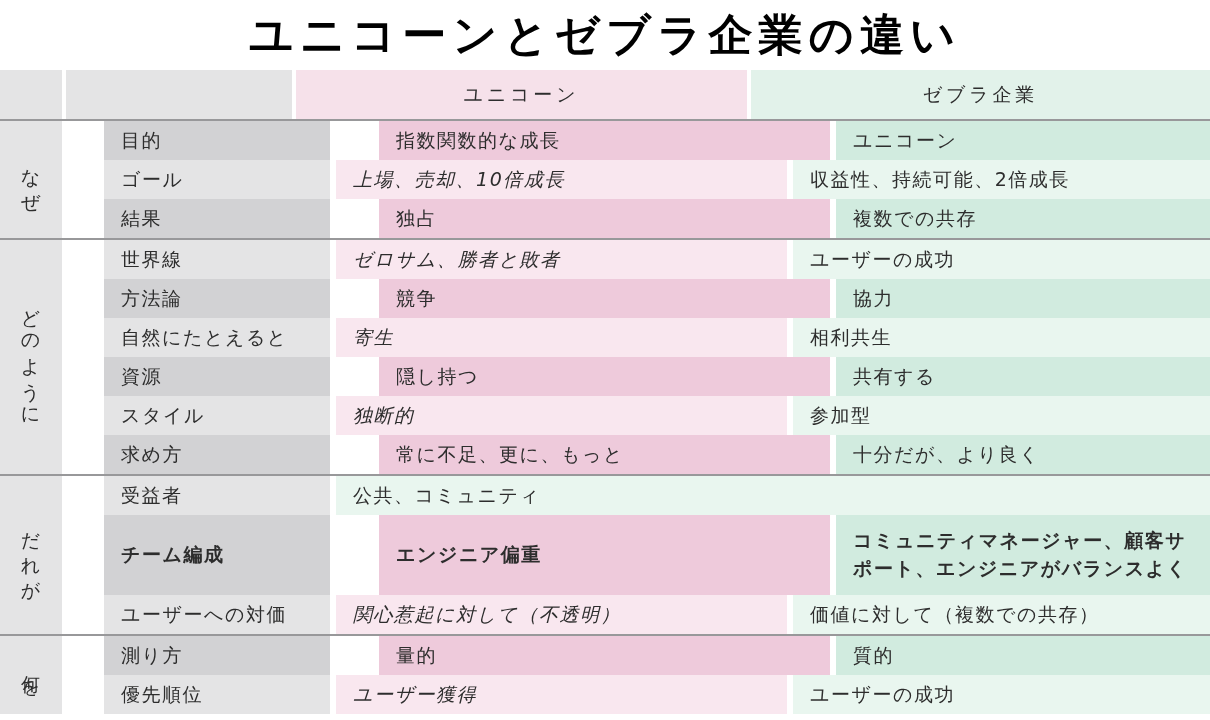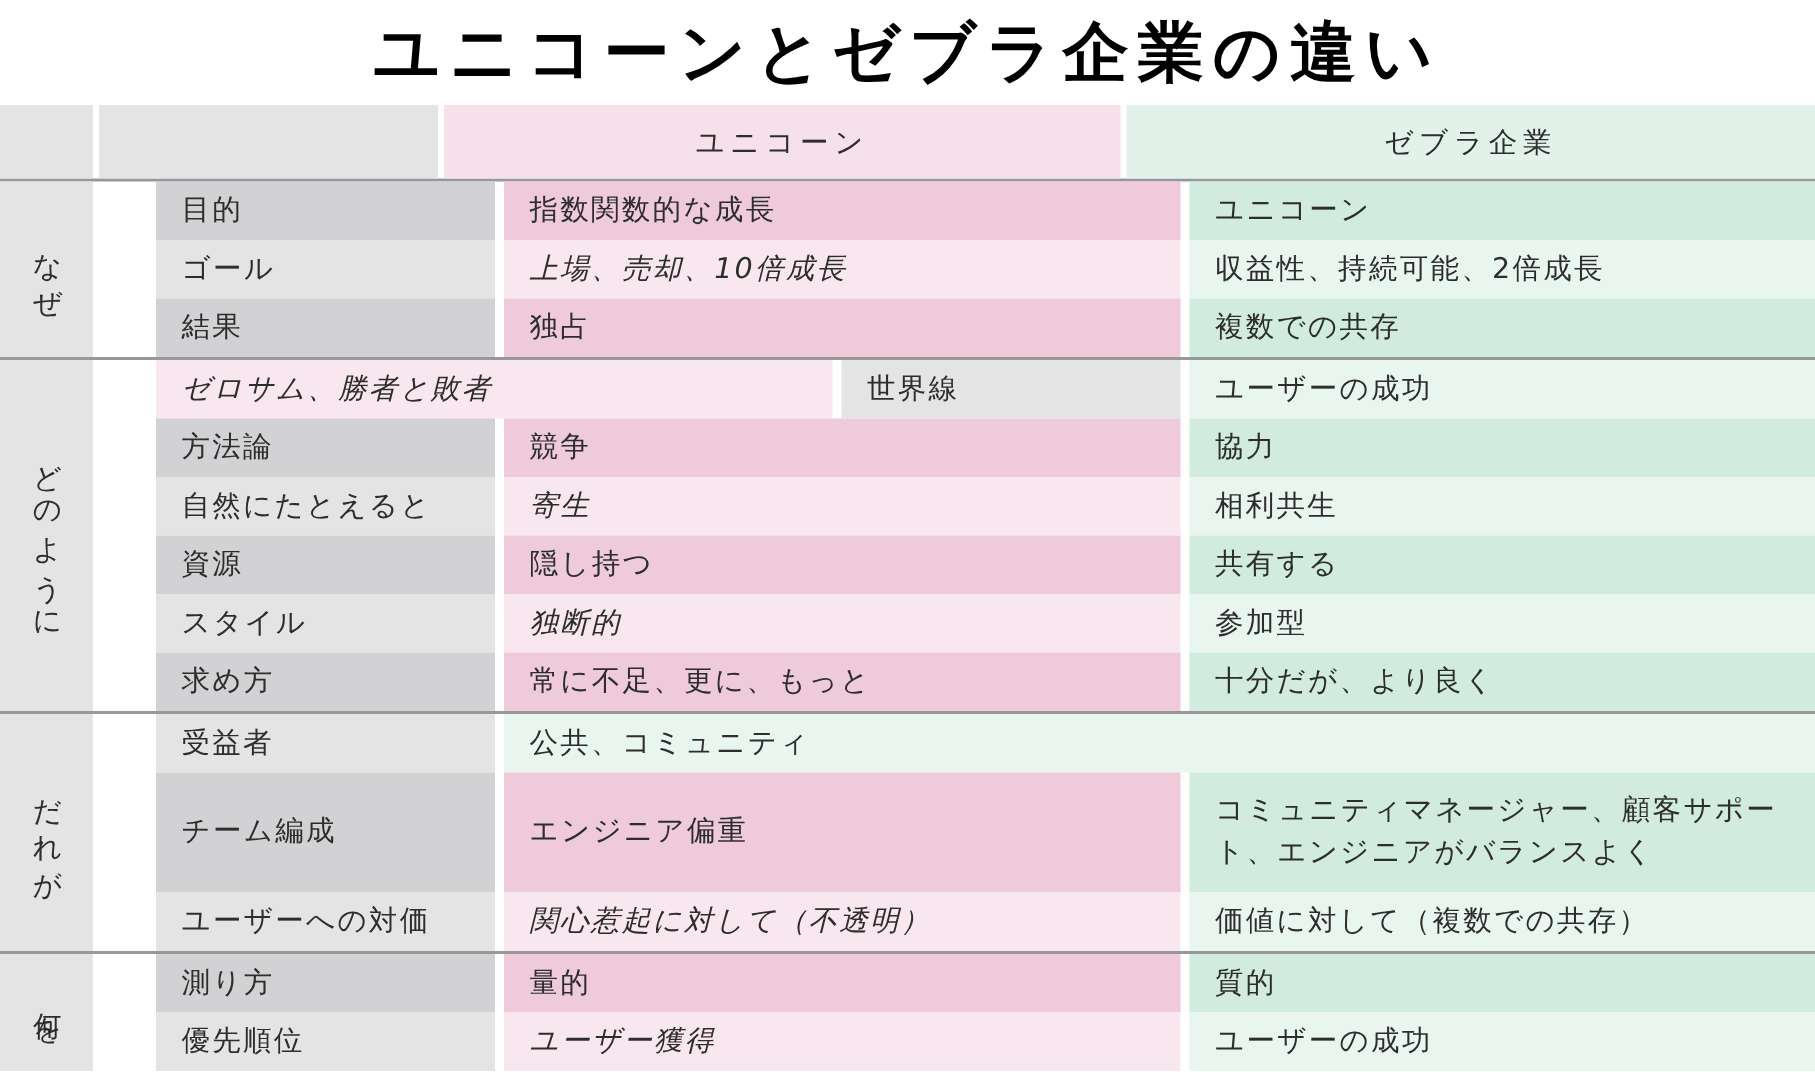--- a/index.html
+++ b/index.html
@@ -45,30 +45,30 @@
   .gcell{
     width:62px;flex:0 0 62px;background:var(--gray-light);
     display:flex;align-items:center;justify-content:center;
   }
   .gtext{
     writing-mode:vertical-rl;text-orientation:upright;
     font-size:19px;letter-spacing:0.15em;line-height:1;color:var(--body-text);
   }
   .rows{flex:1 1 auto;display:flex;flex-direction:column;padding-left:36px;}
   .row{display:flex;gap:6px;min-height:39px;}
-  .row.tall{min-height:80px;}
+  .row.tall{min-height:80px;font-weight:bold;}
   .cell{display:flex;align-items:center;
     font-size:19px;letter-spacing:0.08em;line-height:1.45;color:var(--body-text);}
   .cell.lbl{width:226px;flex:0 0 226px;padding-left:17px;}
   .cell.uni{width:451px;flex:0 0 451px;padding-left:17px;padding-right:10px;}
   .cell.zeb{flex:1 1 auto;padding-left:17px;padding-right:12px;}
 
   .row.dark  .lbl{background:var(--gray-dark);}
   .row.light .lbl{background:var(--gray-light);}
-  .row.dark  .uni{background:var(--pink-dark);}
+  .row.dark  .uni{background:var(--pink-dark);margin-left:43px;}
   .row.light .uni{background:var(--pink-light);font-style:italic;}
   .row.dark  .zeb{background:var(--mint-dark);}
   .row.light .zeb{background:var(--mint-light);}
 </style>
 </head>
 <body>
 
 <div class="page">
   <div class="title">ユニコーンとゼブラ企業の違い</div>
 
@@ -101,22 +101,22 @@
               <div class="cell zeb">複数での共存</div>
             </div>
           </div>
         </div>
         <div class="section">
           <div class="gcell">
             <div class="gtext">どのように</div>
           </div>
           <div class="rows">
             <div class="row light">
+              <div class="cell lbl">世界線</div>
               <div class="cell uni">ゼロサム、勝者と敗者</div>
-              <div class="cell lbl">世界線</div>
               <div class="cell zeb">ユーザーの成功</div>
             </div>
             <div class="row dark">
               <div class="cell lbl">方法論</div>
               <div class="cell uni">競争</div>
               <div class="cell zeb">協力</div>
             </div>
             <div class="row light">
               <div class="cell lbl">自然にたとえると</div>
               <div class="cell uni">寄生</div>

